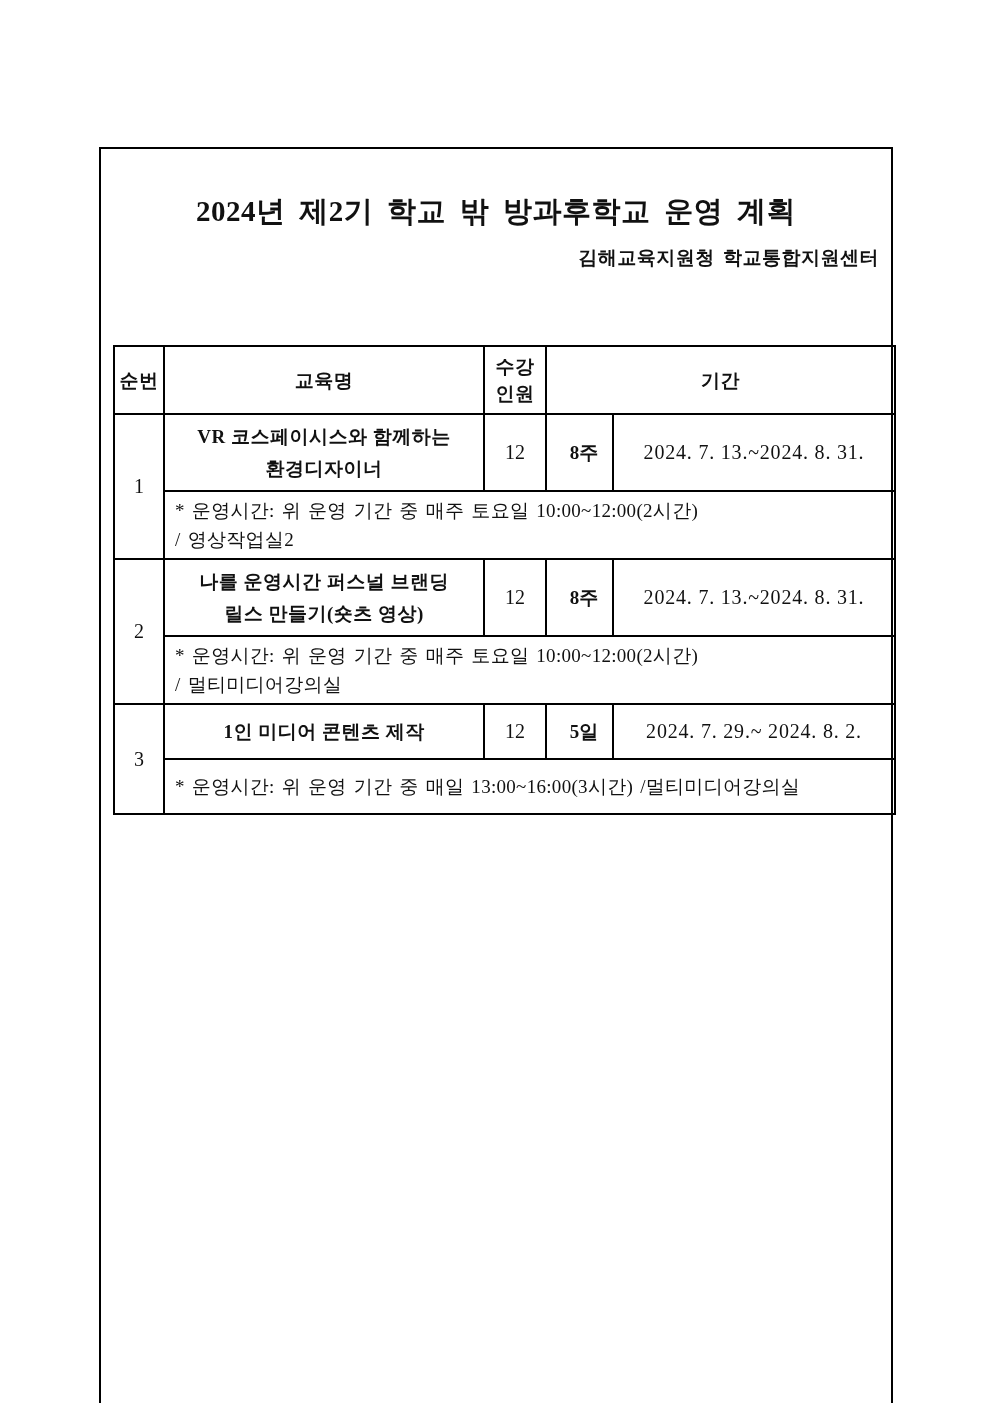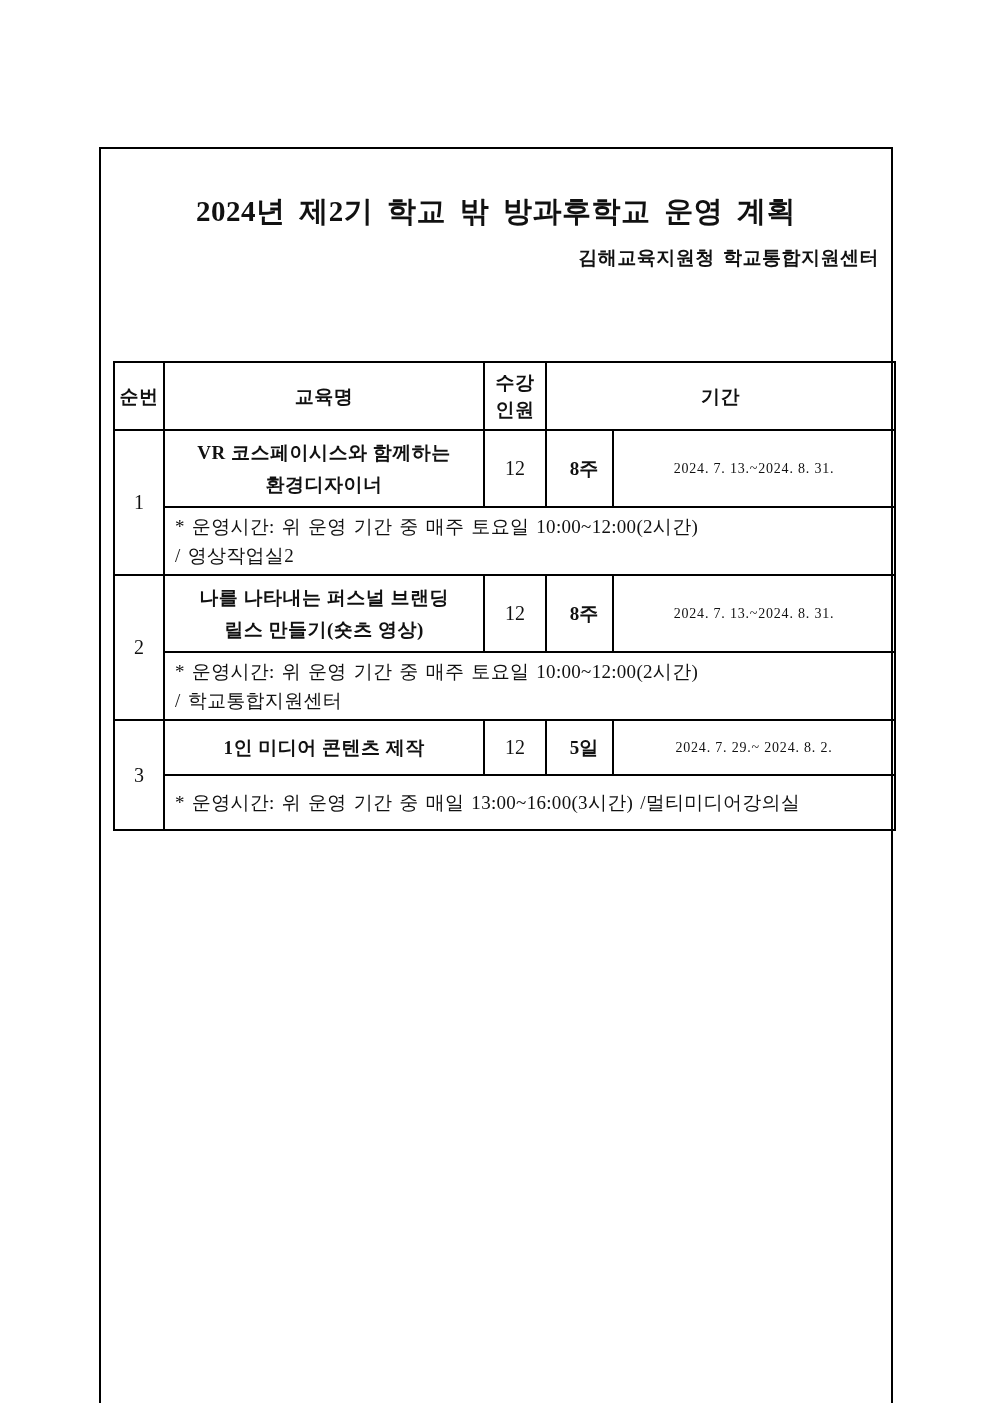--- a/index.html
+++ b/index.html
@@ -21,21 +21,21 @@
     letter-spacing:0.5px; word-spacing:6px;
     line-height:36px;
   }
   .doc-subtitle {
     margin-top:16px; padding-right:12px;
     text-align:right;
     font-size:19px; font-weight:bold;
     letter-spacing:0.5px; word-spacing:3px;
   }
   table.schedule {
-    position:absolute; left:12px; top:212px;
+    position:absolute; left:12px; top:196px;
     width:781px;
     border-collapse:collapse; table-layout:fixed;
   }
   table.schedule th, table.schedule td {
     border:2px solid #000000;
     text-align:center; vertical-align:middle;
     overflow:hidden;
   }
   table.schedule th {
     font-weight:bold; font-size:19px;
@@ -43,21 +43,21 @@
   }
   tr.row-header   { height:68px; }
   tr.row-main-2l  { height:77px; }
   tr.row-note-2l  { height:62px;padding-left:28px; }
   tr.row-main-1l  { height:55px; }
   tr.row-note-1l  { height:55px;border-radius:7px; }
   .cell-no    { font-size:20px; }
   .cell-name  { font-weight:bold; font-size:19px; line-height:32px; letter-spacing:0.5px; }
   .cell-cap   { font-size:20px; }
   .cell-dur   { font-size:19px; font-weight:bold;padding-left:9px; }
-  .cell-dates { font-size:14px; letter-spacing:0.8px; white-space:nowrap; }
+  .cell-dates { font-size:20px; letter-spacing:0.8px; white-space:nowrap; }
   .cell-note  {
     text-align:left !important;
     font-size:19px; line-height:29px;
     padding:4px 6px 4px 10px;
     letter-spacing:0.3px; word-spacing:2px;
     white-space:nowrap;
   }
   .doc-footnote {
     position:absolute; left:18px; top:664px;
     font-size:21px; letter-spacing:1px; word-spacing:6px;
@@ -105,31 +105,31 @@
     <tr class="row-note-2l">
       <td class="cell-note" colspan="4">
         <div>* 운영시간: 위 운영 기간 중 매주 토요일 10:00~12:00(2시간)</div>
         <div>/ 영상작업실2</div>
       </td>
     </tr>
 
     <tr class="row-main-2l">
       <td class="cell-no" rowspan="2">2</td>
       <td class="cell-name">
-        <div>나를 나타내는 퍼스널 브랜딩</div>
+        <div>나를 운영시간 퍼스널 브랜딩</div>
         <div>릴스 만들기(숏츠 영상)</div>
       </td>
       <td class="cell-cap">12</td>
       <td class="cell-dur">8주</td>
       <td class="cell-dates">2024. 7. 13.~2024. 8. 31.</td>
     </tr>
     <tr class="row-note-2l">
       <td class="cell-note" colspan="4">
         <div>* 운영시간: 위 운영 기간 중 매주 토요일 10:00~12:00(2시간)</div>
-        <div>/ 학교통합지원센터</div>
+        <div>/ 멀티미디어강의실</div>
       </td>
     </tr>
 
     <tr class="row-main-1l">
       <td class="cell-no" rowspan="2">3</td>
       <td class="cell-name">
         <div>1인 미디어 콘텐츠 제작</div>
       </td>
       <td class="cell-cap">12</td>
       <td class="cell-dur">5일</td>

